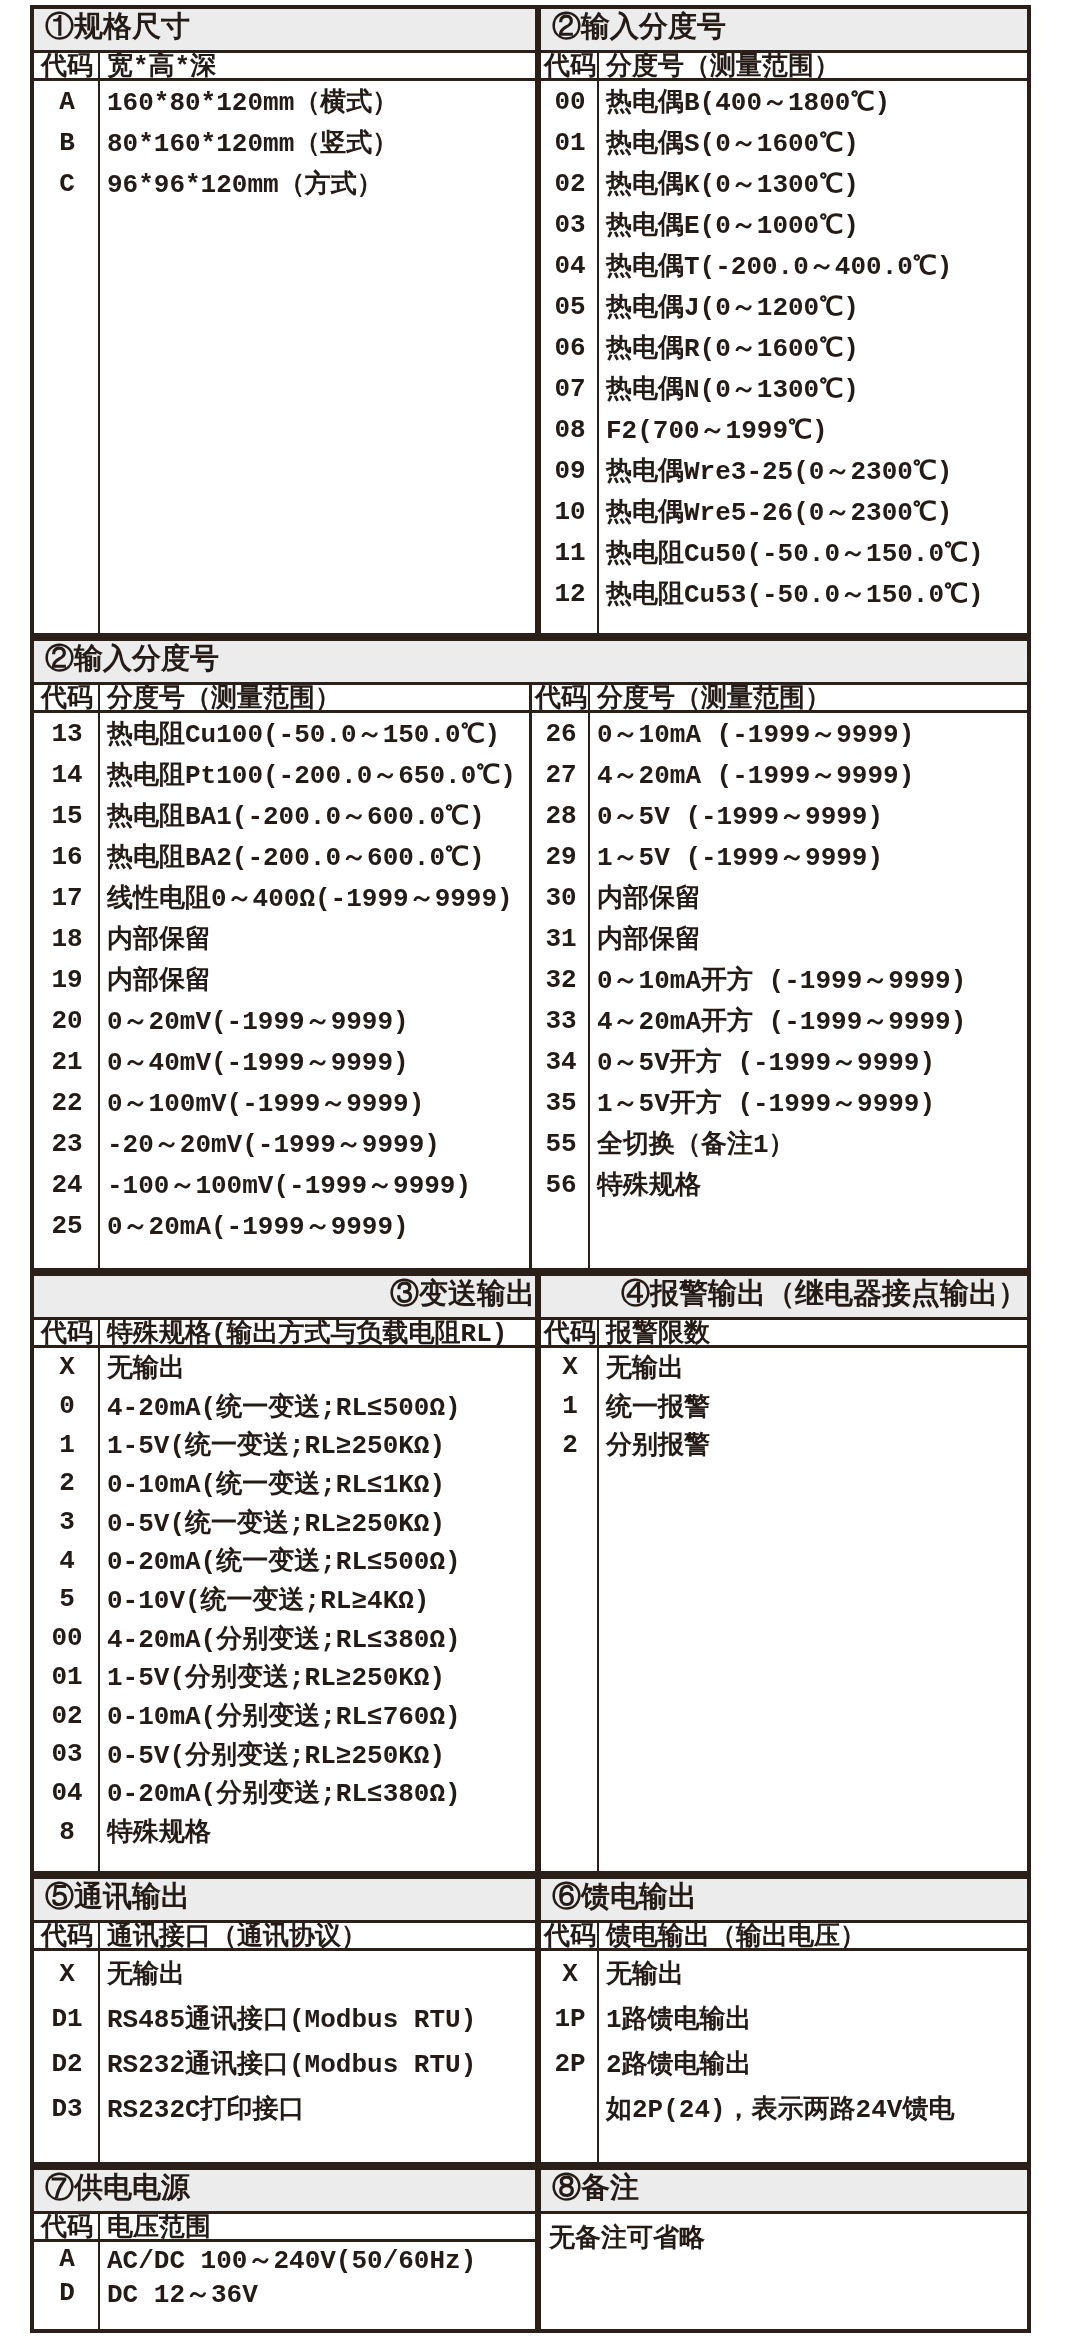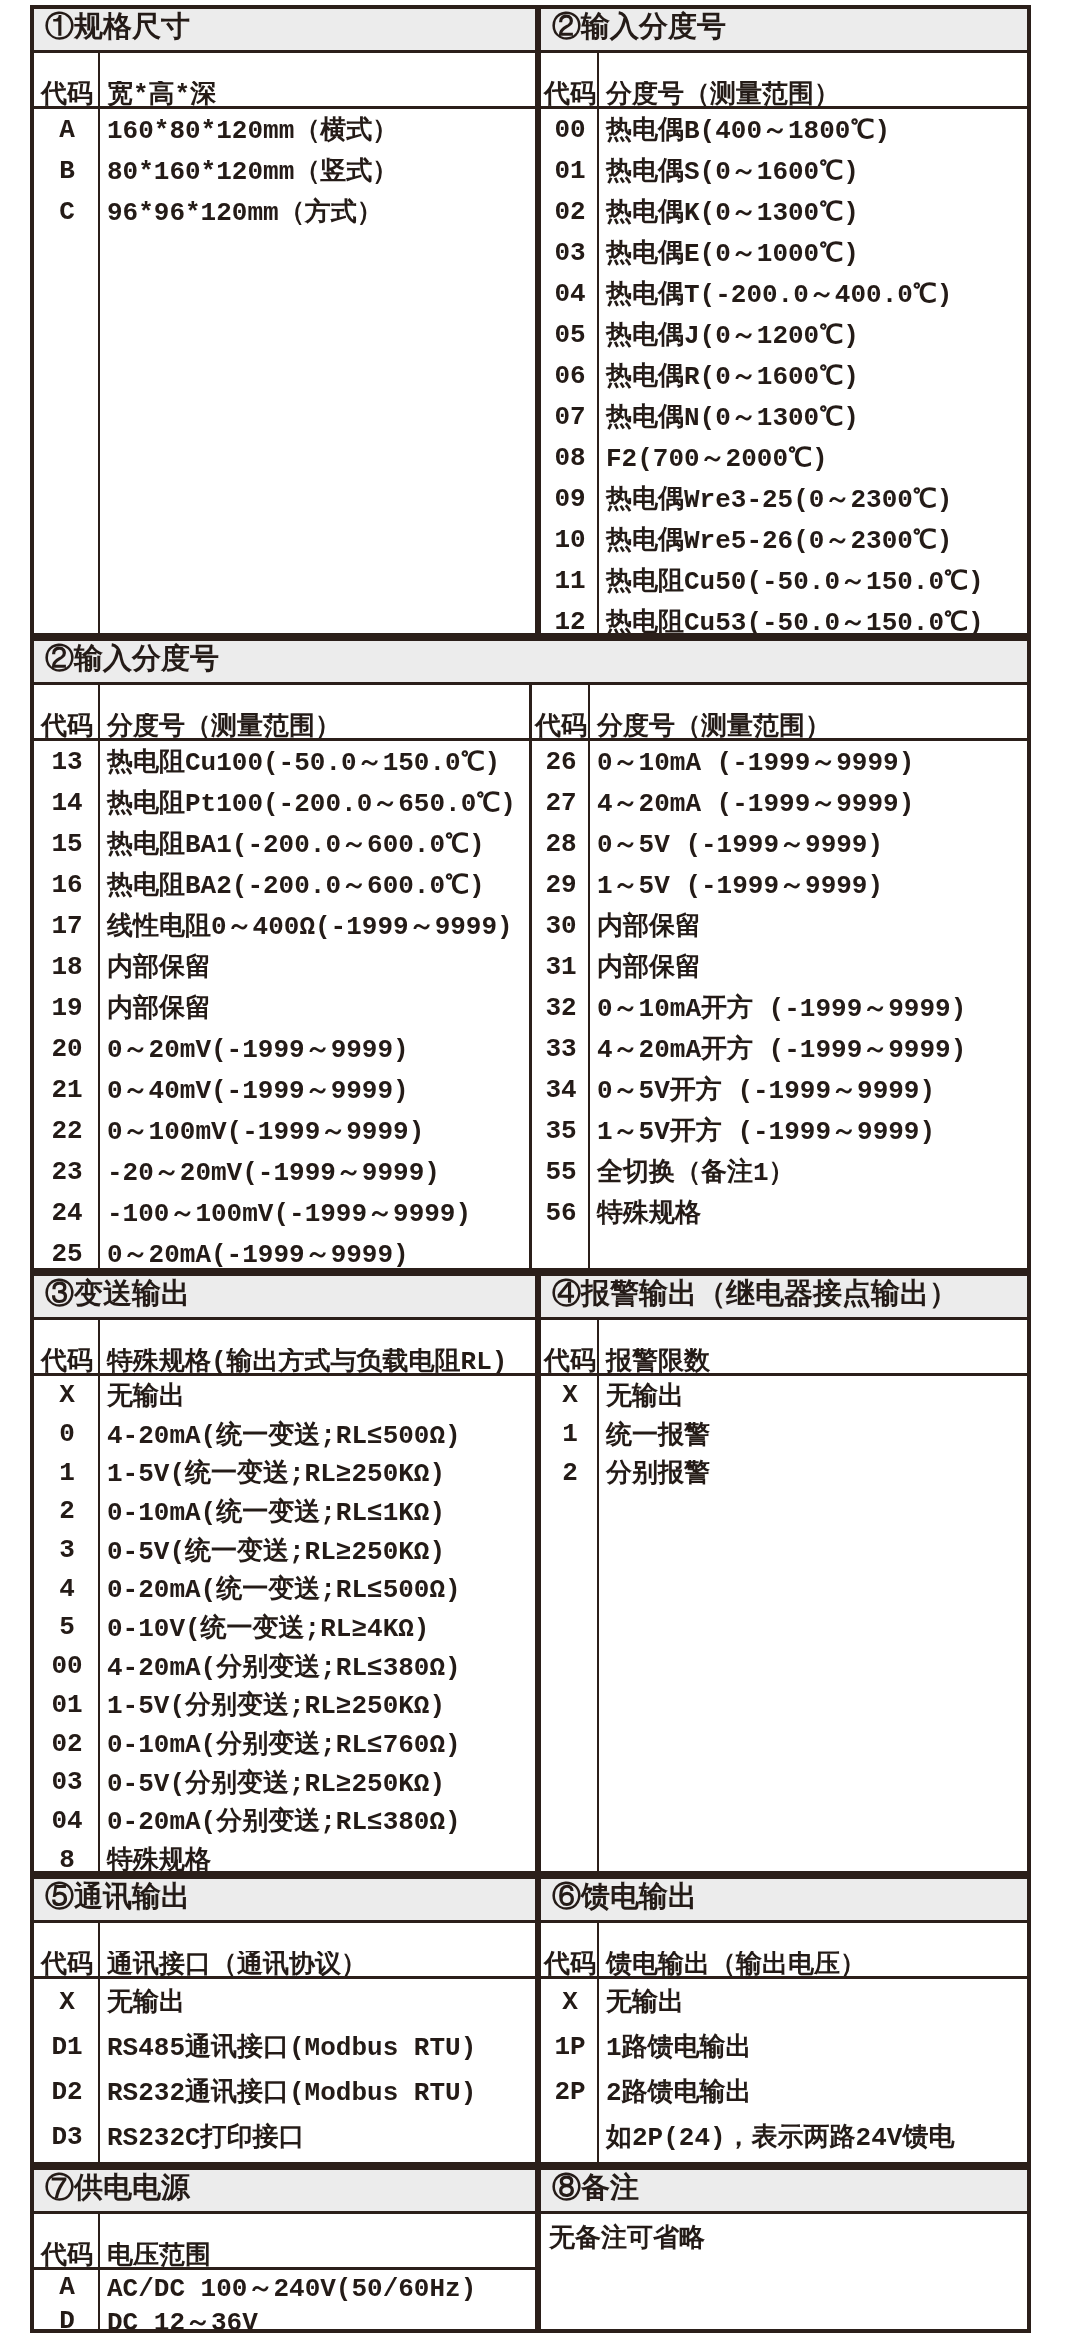--- a/index.html
+++ b/index.html
@@ -6,21 +6,21 @@
   html,body { background:#ffffff; }
   body{
     width:1080px; height:2348px;
     font-family:"Liberation Mono","DejaVu Sans Mono",monospace;
     font-weight:bold;
     color:#241b17;
     -webkit-font-smoothing:antialiased;
   }
   #page{ width:1080px; height:2348px; padding:5px 0 0 30px; background:#fff; }
   .row{ display:flex; width:1001px; }
-  .r1{ height:632px; } .r2{ height:635px; } .r3{ height:603px; }
+  .r1{ height:632px; } .r2{ height:635px; } .r3{ height:603px;text-align:right; }
   .r4{ height:291px;align-items:flex-end; } .r5{ height:167px; }
 
   .table{
     border:4px solid #2b1f1a; background:#fff;
     display:flex; flex-direction:column; height:100%;
   }
   .table.left { width:508px; border-right-width:3px; }
   .table.right{ width:493px; border-left-width:3px; }
   .table.full { width:1001px; }
 
@@ -36,21 +36,21 @@
     content:""; position:absolute; top:0; bottom:0; width:2px; background:#2b1f1a;
   }
   .codew66.colblock::after, .codew66 .colblock::after{ left:64px; }
   .codew58.colblock::after, .codew58 .colblock::after{ left:56px; }
 
   .thead{ flex:none; display:flex; height:46px; border-bottom:3px solid #2b1f1a; }
   .tbody{ flex:1; min-height:0; overflow:hidden; }
   .tr{ display:flex; }
   .rh41 .tr{ height:41px; } .rh39 .tr{ height:38.7px; }
   .rh45 .tr{ height:45px; } .rh34 .tr{ height:34px; }
-  .thead.tr{ height:28px;margin-top:28px; }
+  .thead.tr{ height:28px; }
 
   .td{ font-size:26px; white-space:nowrap; }
   .td.code{
     flex:none; display:flex; align-items:center; justify-content:center;
   }
   .codew66 .td.code{ width:66px; }
   .codew58 .td.code{ width:58px; }
   .td.desc{
     flex:1; display:flex; align-items:center;
     padding-left:7px; overflow:hidden;
@@ -127,21 +127,21 @@
             <div class="tr">
               <div class="td code">06</div>
               <div class="td desc">热电偶R(0～1600℃)</div>
             </div>
             <div class="tr">
               <div class="td code">07</div>
               <div class="td desc">热电偶N(0～1300℃)</div>
             </div>
             <div class="tr">
               <div class="td code">08</div>
-              <div class="td desc">F2(700～2000℃)</div>
+              <div class="td desc">F2(700～1999℃)</div>
             </div>
             <div class="tr">
               <div class="td code">09</div>
               <div class="td desc">热电偶Wre3-25(0～2300℃)</div>
             </div>
             <div class="tr">
               <div class="td code">10</div>
               <div class="td desc">热电偶Wre5-26(0～2300℃)</div>
             </div>
             <div class="tr">

